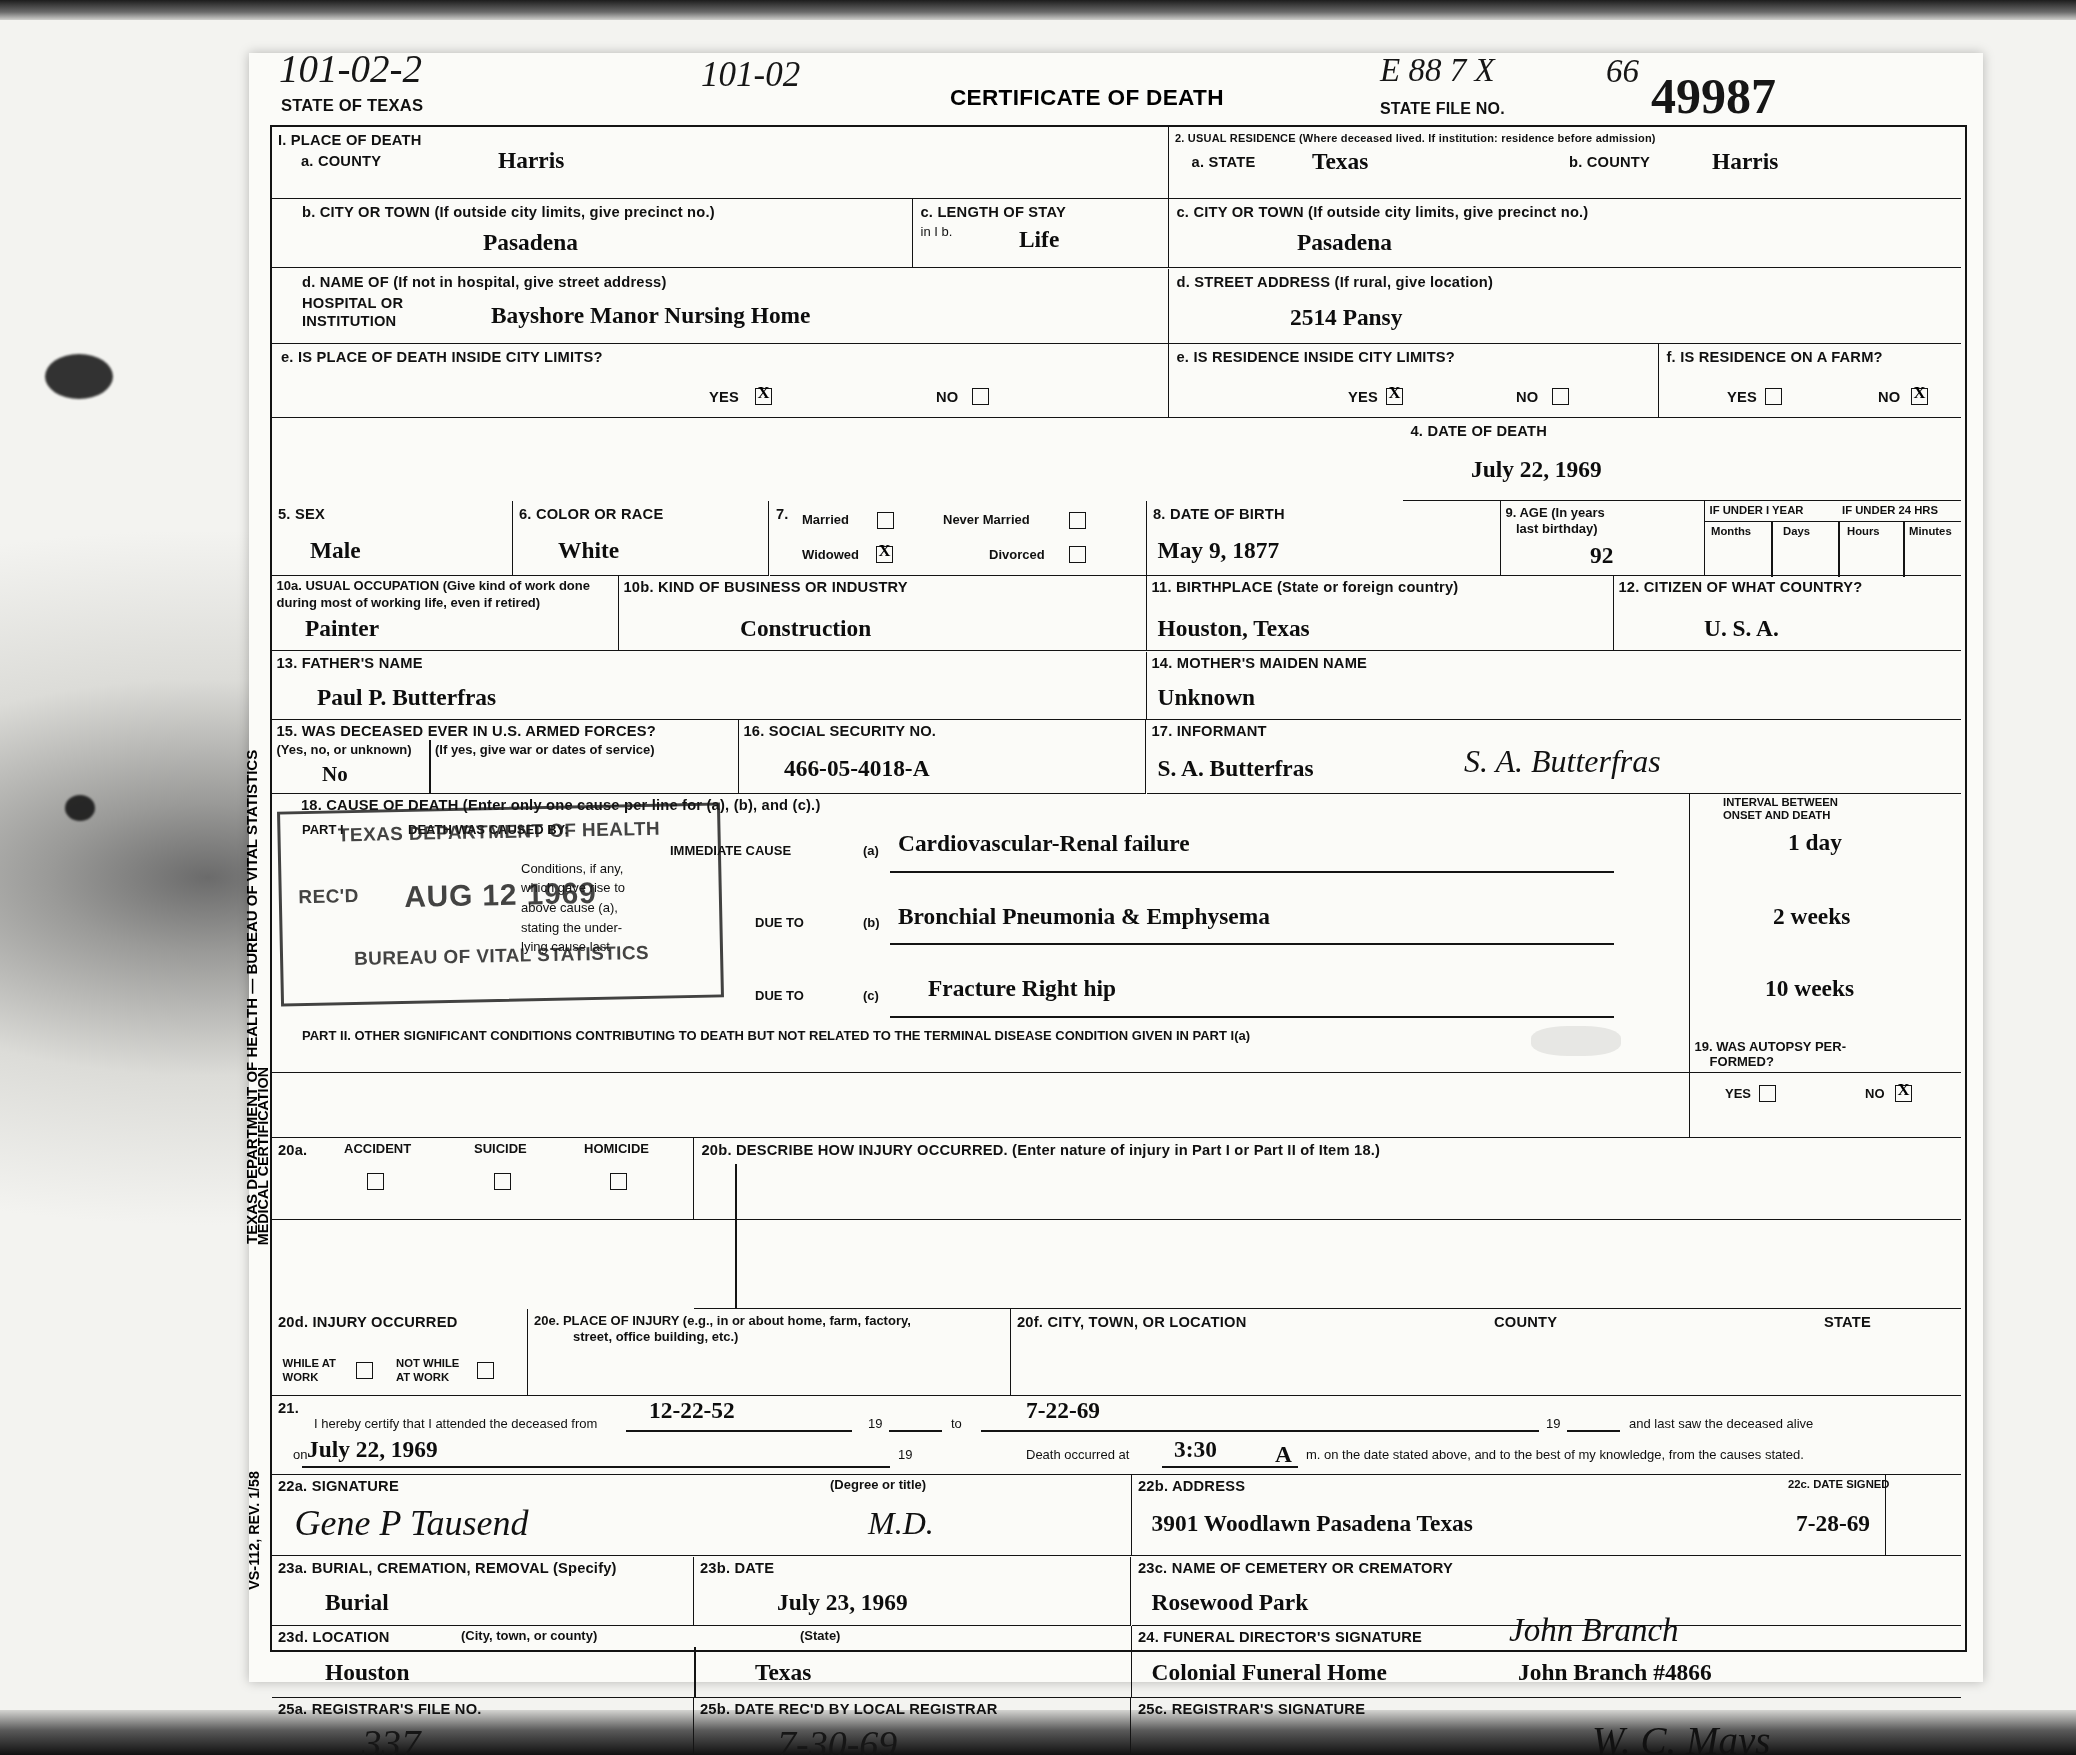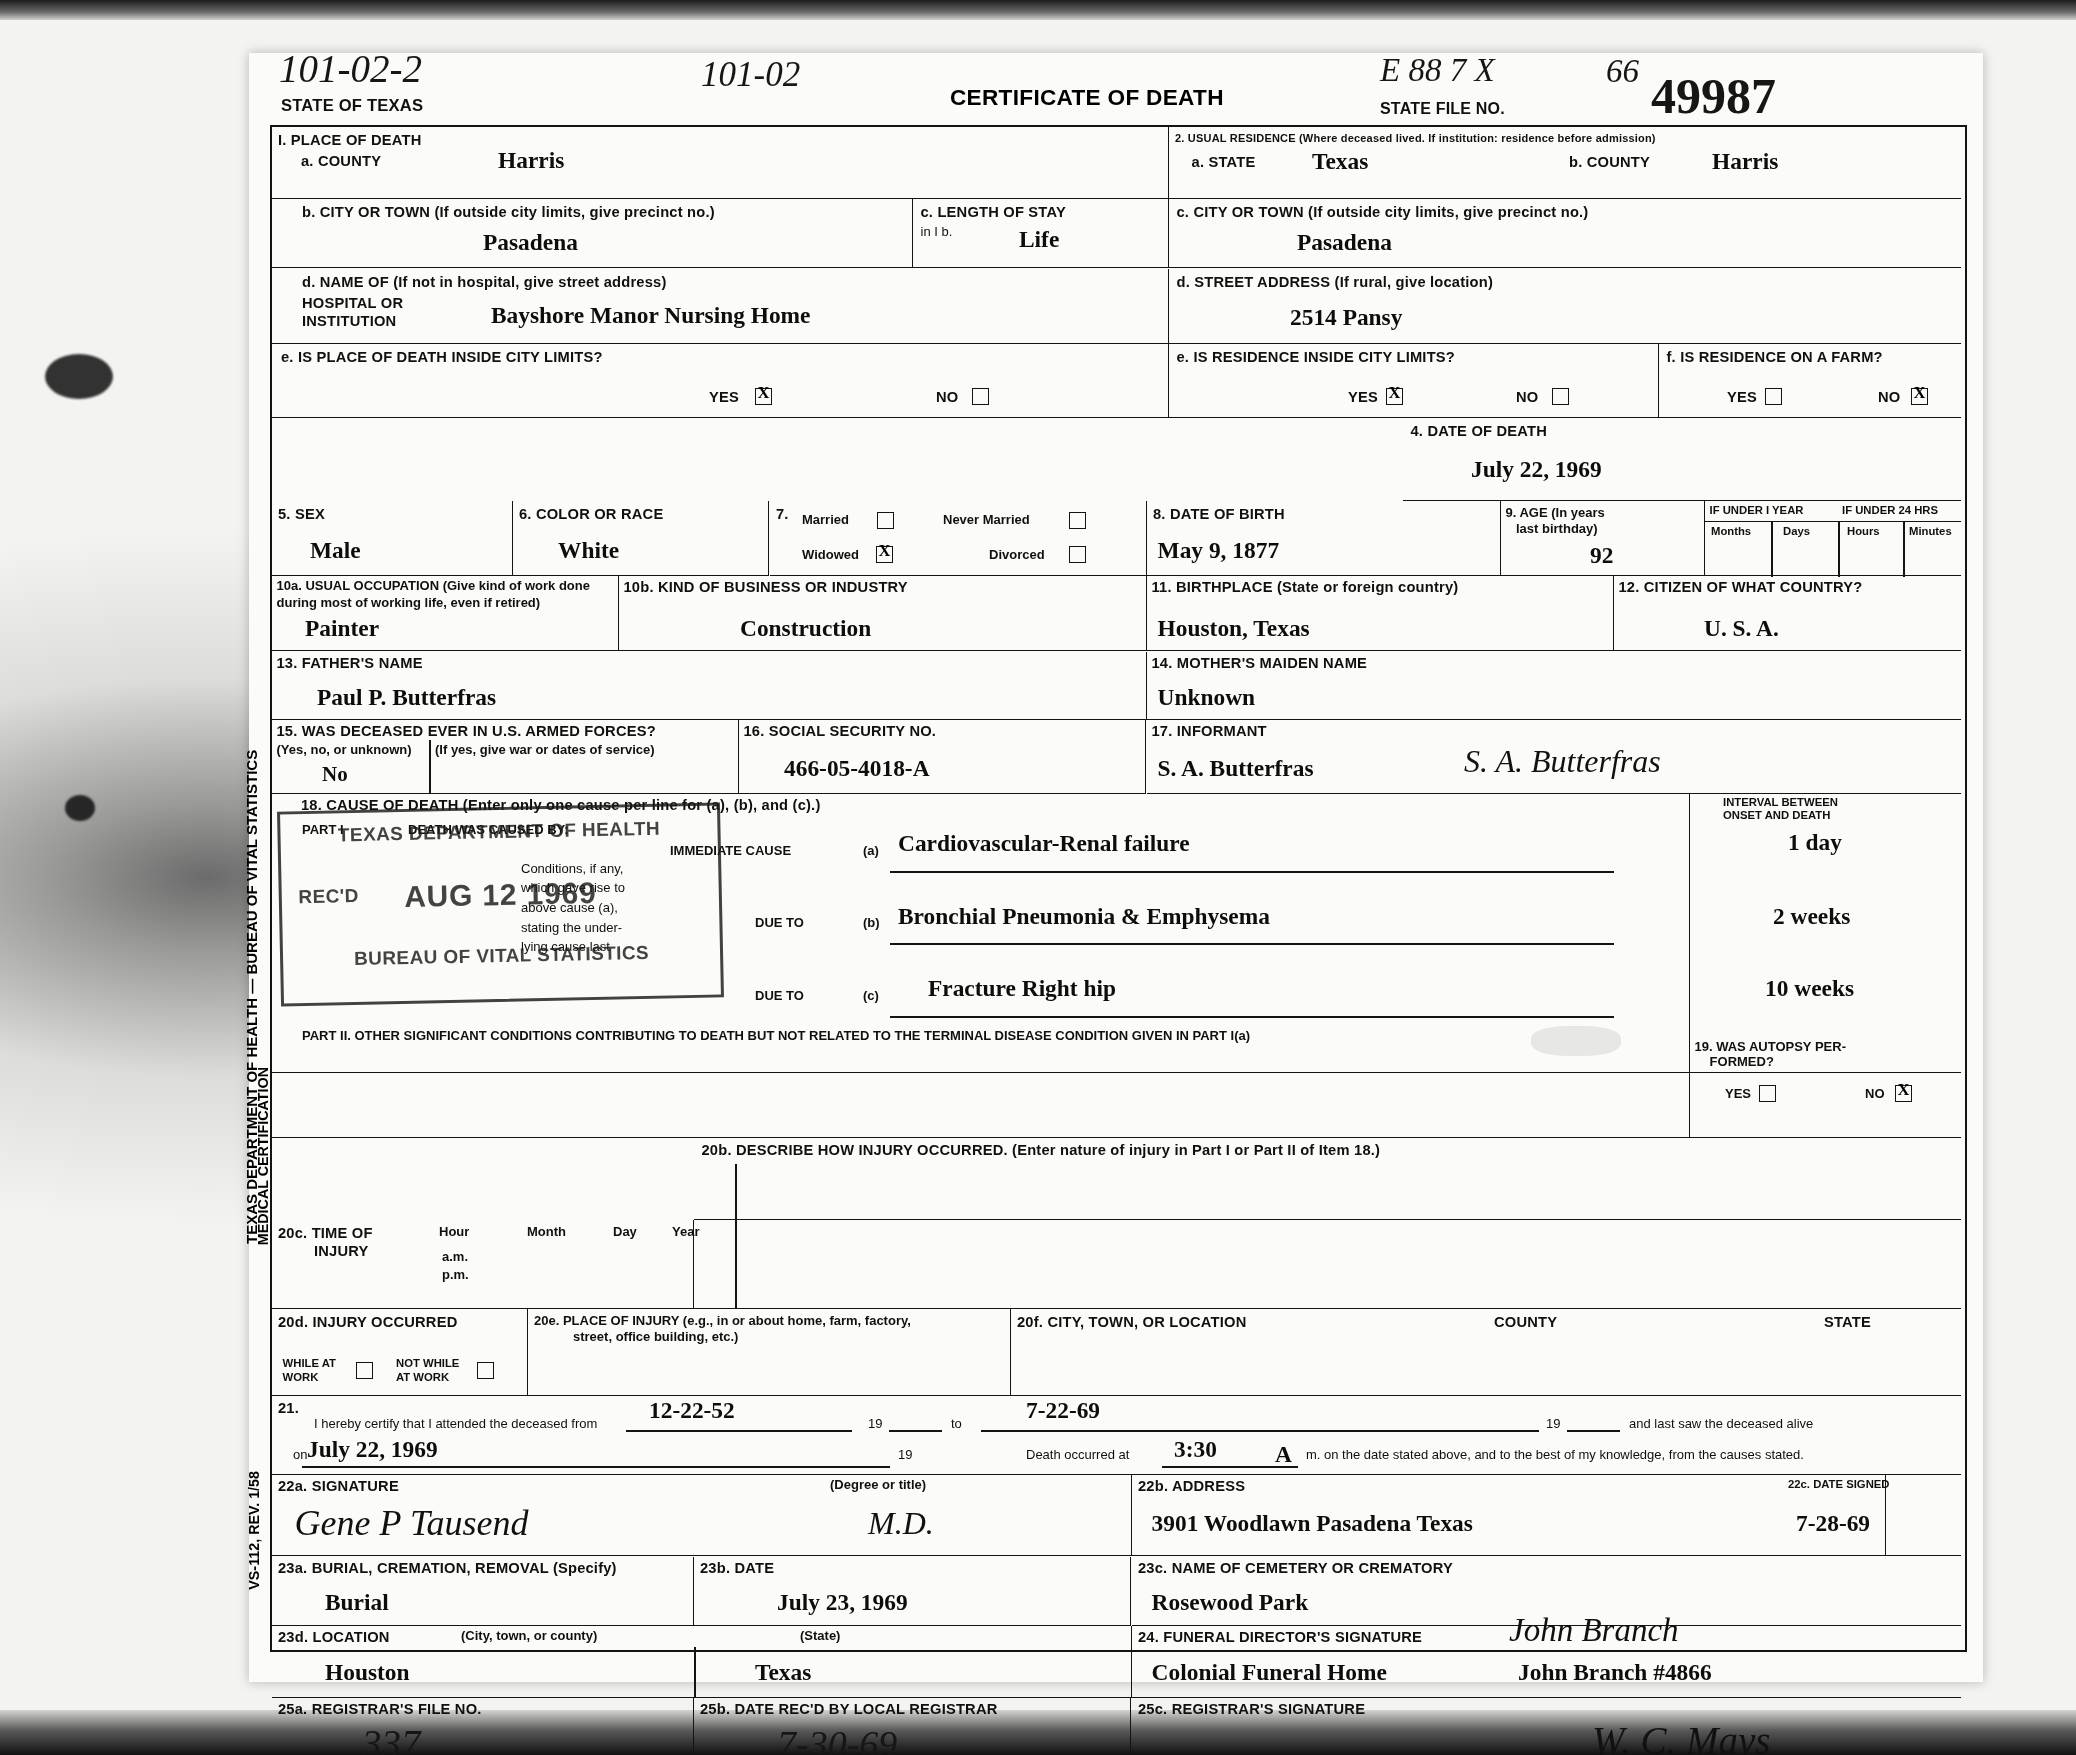--- a/index.html
+++ b/index.html
@@ -270,36 +270,35 @@
       </div>
       <div class="cell bb" style="left:1418px;top:946px;width:271px;height:65px;">
         <div class="lblsm" style="position:absolute;left:4.5px;top:-33px;">19. WAS AUTOPSY PER-</div>
         <div class="lblsm" style="position:absolute;left:19.6px;top:-18px;">FORMED?</div>
         <div class="lblsm" style="position:absolute;left:35px;top:13.6px;">YES</div>
         <span class="box" style="position:absolute;left:69px;top:12px;"></span>
         <div class="lblsm" style="position:absolute;left:175px;top:13.6px;">NO</div>
         <span class="box x" style="position:absolute;left:205px;top:12px;"></span>
       </div>
 
+      <div class="cell bb br" style="left:0;top:1010px;width:422px;height:83px;">
+        <div class="lbl" style="position:absolute;left:6px;top:4.5px;">20a.</div>
+        <div class="lblsm" style="position:absolute;left:72px;top:4.5px;">ACCIDENT</div>
+        <span class="box" style="position:absolute;left:95px;top:36px;"></span>
+        <div class="lblsm" style="position:absolute;left:202px;top:4.5px;">SUICIDE</div>
+        <span class="box" style="position:absolute;left:222px;top:36px;"></span>
+        <div class="lblsm" style="position:absolute;left:312px;top:4.5px;">HOMICIDE</div>
+        <span class="box" style="position:absolute;left:338px;top:36px;"></span>
+      </div>
       <div class="cell bb" style="left:422px;top:1010px;width:1267px;height:83px;">
         <div class="lbl" style="position:absolute;left:7.5px;top:4.5px;">20b. DESCRIBE HOW INJURY OCCURRED. (Enter nature of injury in Part I or Part II of Item 18.)</div>
         <div class="val" style="position:absolute;left:45px;top:36px;"></div>
         <div style="position:absolute;left:41px;top:27px;width:1.9px;height:56px;background:#141414;"></div>
       </div>
 
-      <div class="cell bb br" style="left:0;top:1093px;width:422px;height:89px;">
-        <div class="lbl" style="position:absolute;left:6px;top:4.5px;">20c. TIME OF</div>
-        <div class="lbl" style="position:absolute;left:42px;top:22.6px;">INJURY</div>
-        <div class="lblsm" style="position:absolute;left:167px;top:4.5px;">Hour</div>
-        <div class="lblsm" style="position:absolute;left:255px;top:4.5px;">Month</div>
-        <div class="lblsm" style="position:absolute;left:341px;top:4.5px;">Day</div>
-        <div class="lblsm" style="position:absolute;left:400px;top:4.5px;">Year</div>
-        <div class="lblsm" style="position:absolute;left:170px;top:30px;">a.m.</div>
-        <div class="lblsm" style="position:absolute;left:170px;top:48px;">p.m.</div>
-      </div>
       <div class="cell bb" style="left:422px;top:1093px;width:1267px;height:89px;">
         <div style="position:absolute;left:41px;top:0;width:1.9px;height:89px;background:#141414;"></div>
       </div>
 
       <div class="cell bb br" style="left:0;top:1182px;width:256px;height:87px;">
         <div class="lbl" style="position:absolute;left:6px;top:4.5px;">20d. INJURY OCCURRED</div>
         <div class="lbltiny" style="position:absolute;left:10.6px;top:48px;">WHILE AT</div>
         <div class="lbltiny" style="position:absolute;left:10.6px;top:62px;">WORK</div>
         <span class="box" style="position:absolute;left:84px;top:53px;"></span>
         <div class="lbltiny" style="position:absolute;left:124px;top:48px;">NOT WHILE</div>

